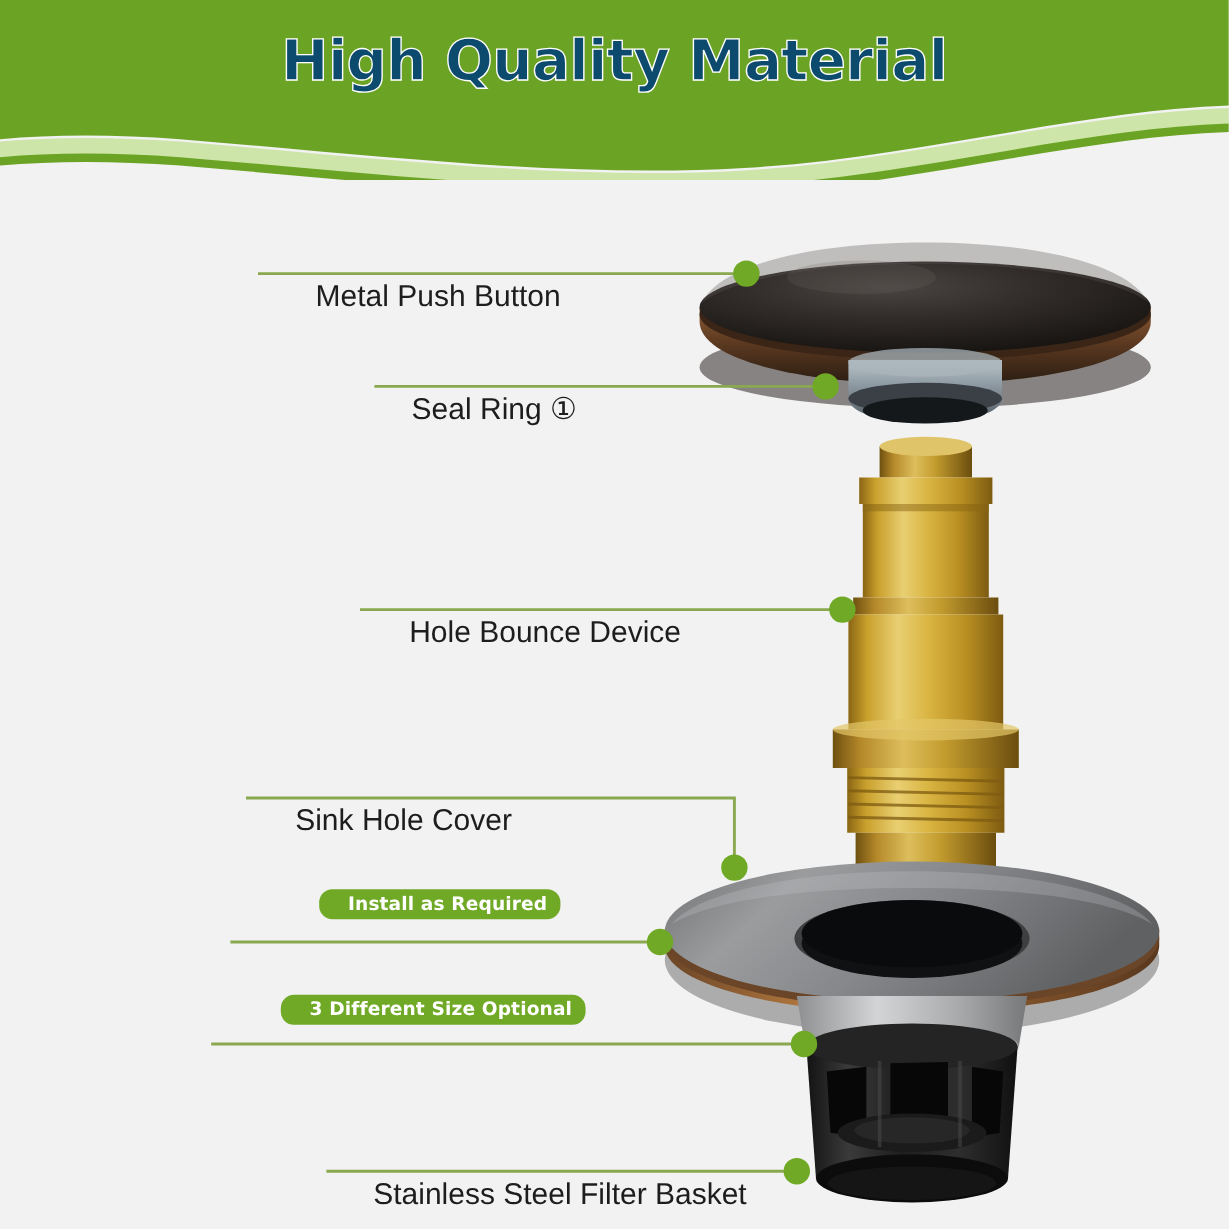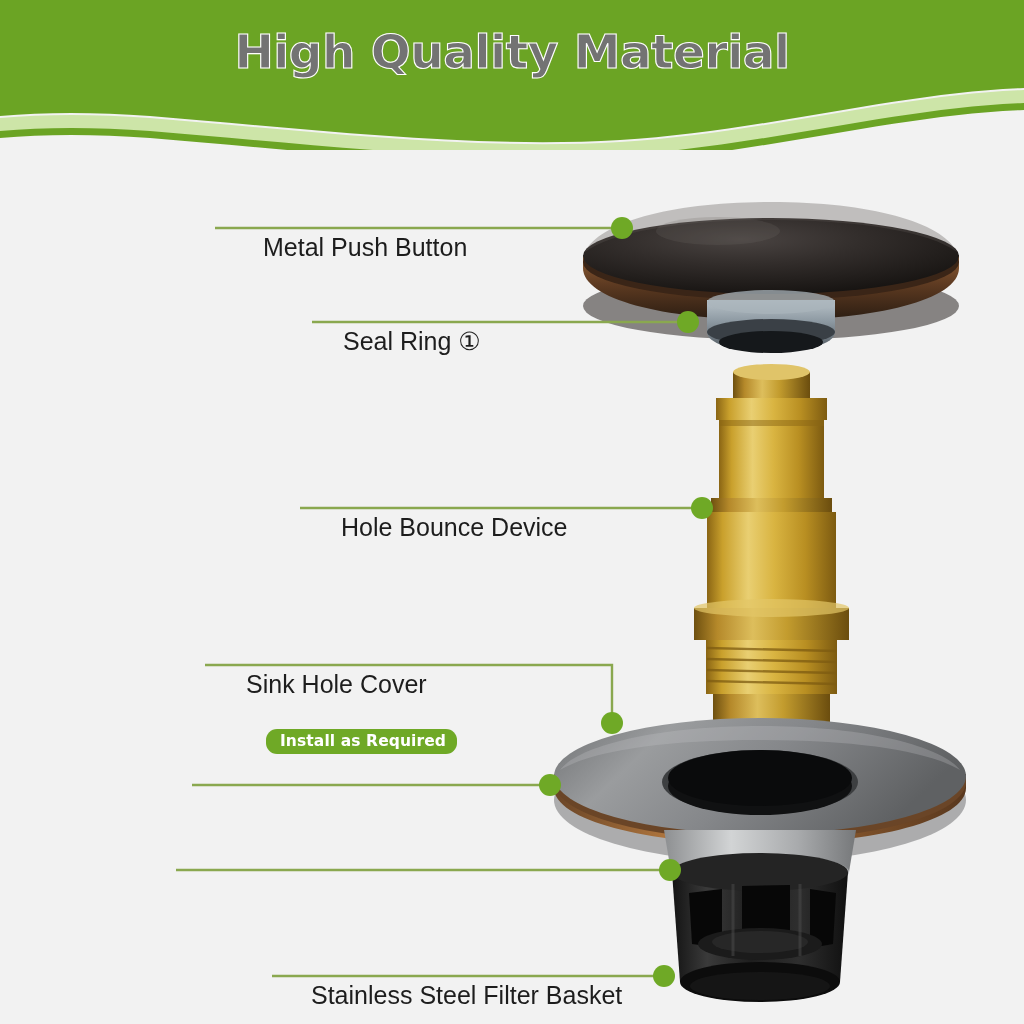--- a/index.html
+++ b/index.html
@@ -12,21 +12,21 @@
   }
 
   
   #banner { position:absolute; left:0; top:0; width:1024px; height:150px; }
   #banner svg { display:block; width:1024px; height:150px; }
   #banner-title {
     position:absolute; left:0; top:24px; width:1024px;
     text-align:center;
     font-size:47px;
     font-weight:bold;
-    color:#737373;
+    color:#0c4a6e;
     letter-spacing:-0.5px;
     font-family:"DejaVu Sans", sans-serif;
     -webkit-text-stroke:1.1px #ffffff;
   }
 
   
   .callout { position:absolute; }
   .callout-text {
     font-size:25px;
     color:#1d1d1d;
@@ -35,22 +35,22 @@
     line-height:1.15;
     margin-top:39px;
   }
   .badge {
     display:inline-block;
     background:#6fa926;
     color:#ffffff;
     font-size:15.5px;
     font-weight:bold;
     border-radius:11px;
-    padding:3px 11px 4px 14px;
-    margin-top:8px;
+    padding:3px 11px 4px 24px;
+    margin-top:20px;
     letter-spacing:0.1px;
     font-family:"DejaVu Sans", sans-serif;
   }
 
   
   #leaders { position:absolute; left:0; top:0; width:1024px; height:1024px; pointer-events:none; }
 
   
   #art { position:absolute; left:0; top:0; width:1024px; height:1024px; }
 </style>
@@ -279,17 +279,18 @@
 
 <div class="callout" style="left:246px; top:631px;">
   <div class="callout-text">Sink Hole Cover</div>
 </div>
 
 <div class="callout" style="left:266px; top:721px;">
   <span class="badge">Install as Required</span>
 </div>
 
 <div class="callout" style="left:234px; top:809px;">
+  <span class="badge">3 Different Size Optional</span>
 </div>
 
 <div class="callout" style="left:311px; top:942px;">
   <div class="callout-text">Stainless Steel Filter Basket</div>
 </div>
 
 </body></html>

